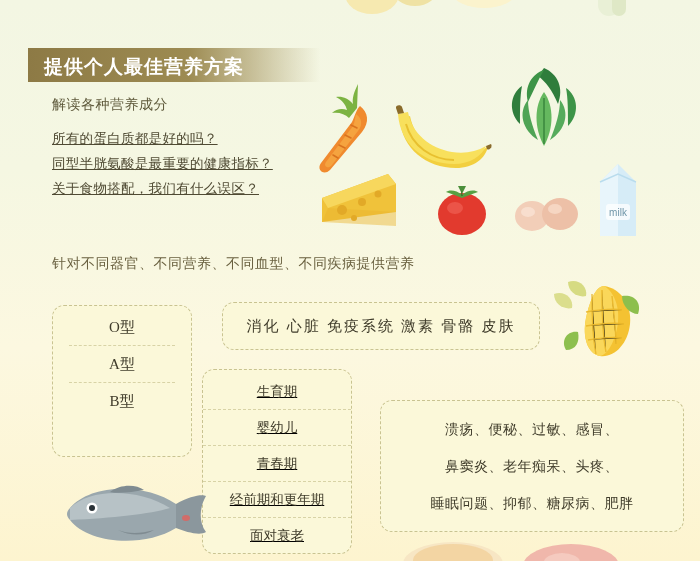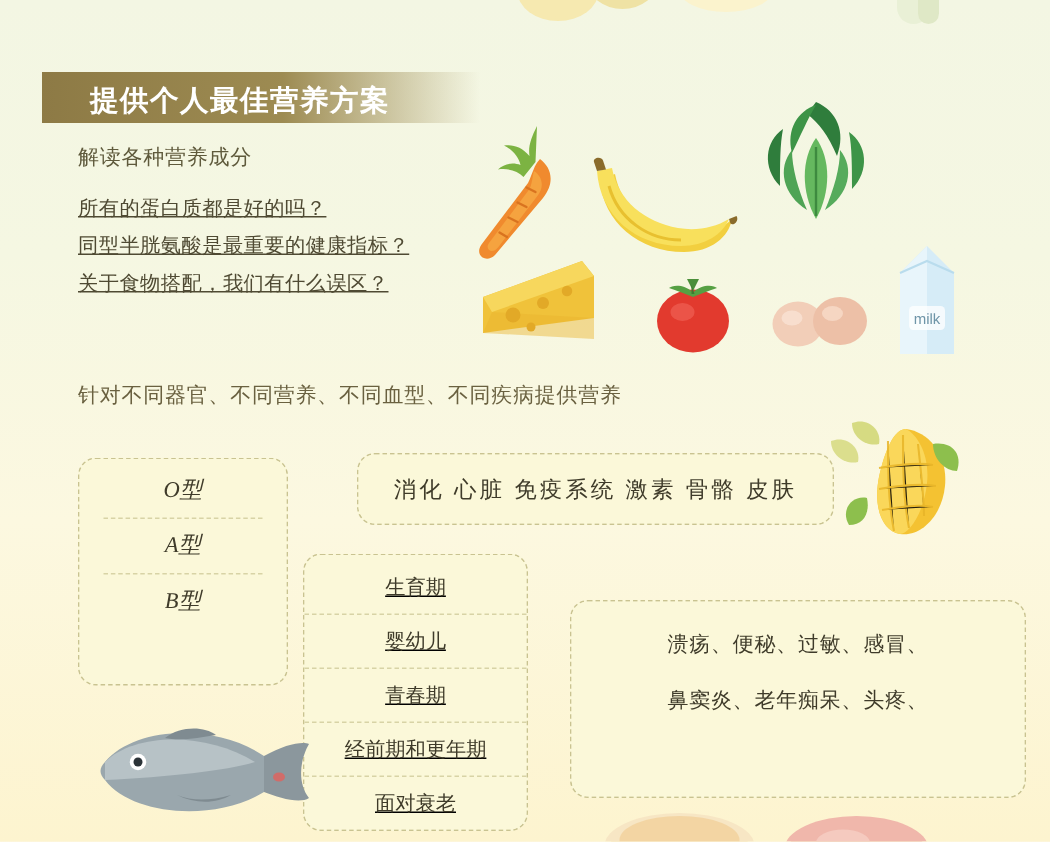--- a/index.html
+++ b/index.html
@@ -36,21 +36,21 @@
   #title-bar {
     position: absolute;
     left: 28px;
     top: 48px;
     width: 292px;
     height: 34px;
     background: linear-gradient(90deg, #8d7a45 0%, #9d8b52 55%, rgba(157,139,82,0) 100%);
   }
   #title-text {
     position: absolute;
-    left: 60px;
+    left: 44px;
     top: 54px;
     font-size: 19px;
     font-weight: bold;
     color: #ffffff;
     letter-spacing: 1px;
   }
 
   
   #subtitle-1 {
     position: absolute;
@@ -101,27 +101,26 @@
   }
   .panel-row:last-child { border-bottom: none; }
 
   
   #panel-blood {
     left: 52px;
     top: 305px;
     width: 140px;
     height: 152px;
     padding: 3px 16px;
-    font-style: italic;
   }
   #panel-blood .panel-row { line-height: 36px; font-family: "Liberation Serif", serif; font-size: 15px; }
 
   
   #panel-organs {
-    left: 238px;
+    left: 222px;
     top: 302px;
     width: 318px;
     height: 48px;
     background: #fbf8d9;
     display: flex;
     align-items: center;
     justify-content: center;
     text-align: right;
   }
   #panel-organs .organ-list {
@@ -222,20 +221,21 @@
     <div class="panel-row">生育期</div>
     <div class="panel-row">婴幼儿</div>
     <div class="panel-row">青春期</div>
     <div class="panel-row">经前期和更年期</div>
     <div class="panel-row">面对衰老</div>
   </div>
 
   <div class="panel" id="panel-disease">
     <div class="d-row">溃疡、便秘、过敏、感冒、</div>
     <div class="d-row">鼻窦炎、老年痴呆、头疼、</div>
+    <div class="d-row">睡眠问题、抑郁、糖尿病、肥胖</div>
   </div>
 
   <div class="illus" id="carrot">
     <svg viewBox="0 0 74 100" width="74" height="100">
       <path d="M46 6 C42 14 40 20 41 26 C36 20 30 18 24 19 C30 22 34 27 35 32 C30 30 24 31 20 35 C27 34 33 36 37 40 L45 30 Z" fill="#7cb342"></path>
       <path d="M48 28 C56 34 58 44 50 54 L18 92 C12 98 4 92 9 85 L40 44 C43 38 44 32 48 28 Z" fill="#f08a2e"></path>
       <path d="M44 36 C50 40 51 47 46 53 L20 87 C16 92 11 88 14 84 L41 48 C43 44 43 39 44 36 Z" fill="#f5a33f"></path>
       <g stroke="#d9731f" stroke-width="1.6" stroke-linecap="round">
         <line x1="39" y1="47" x2="45" y2="50"></line>
         <line x1="33" y1="57" x2="39" y2="60"></line>

